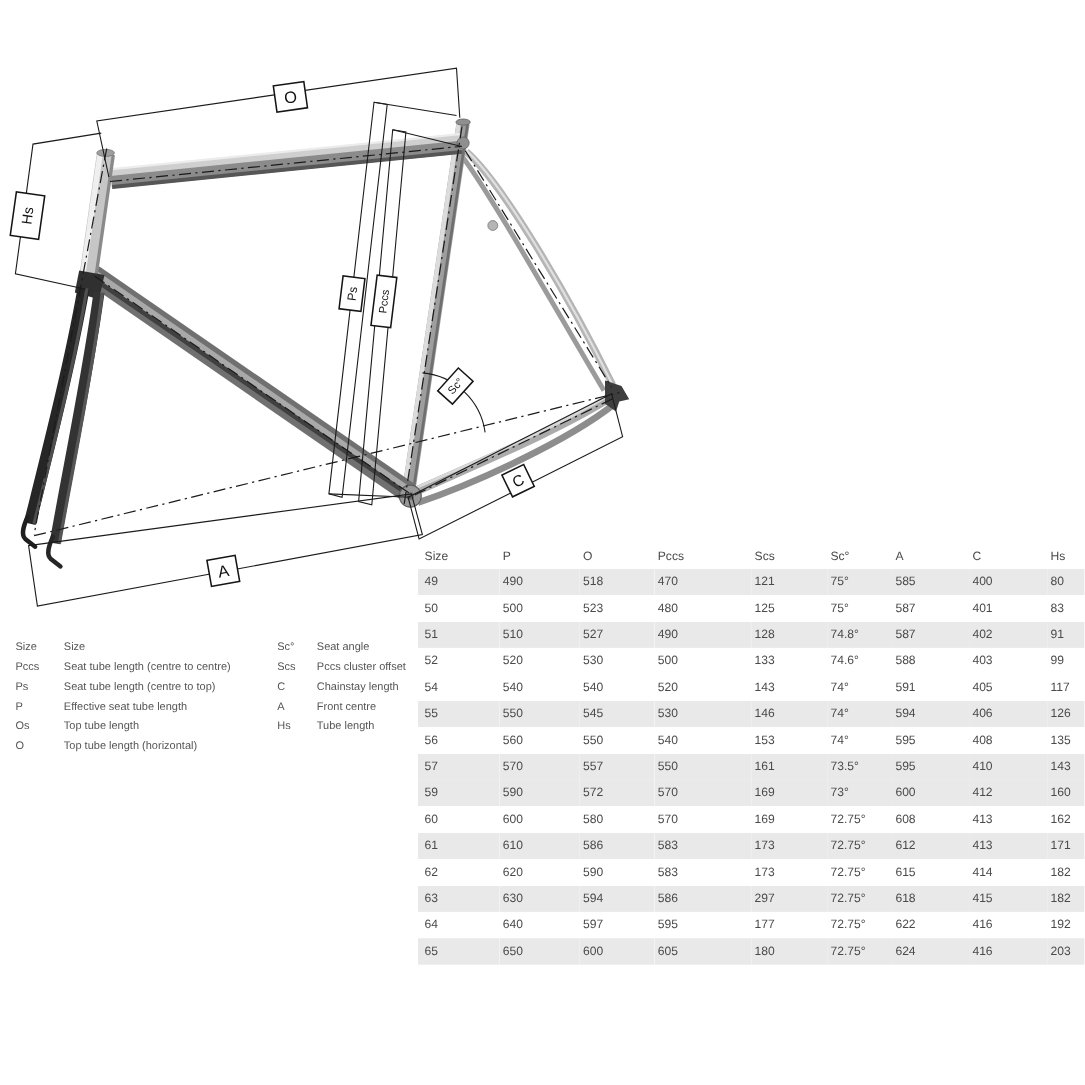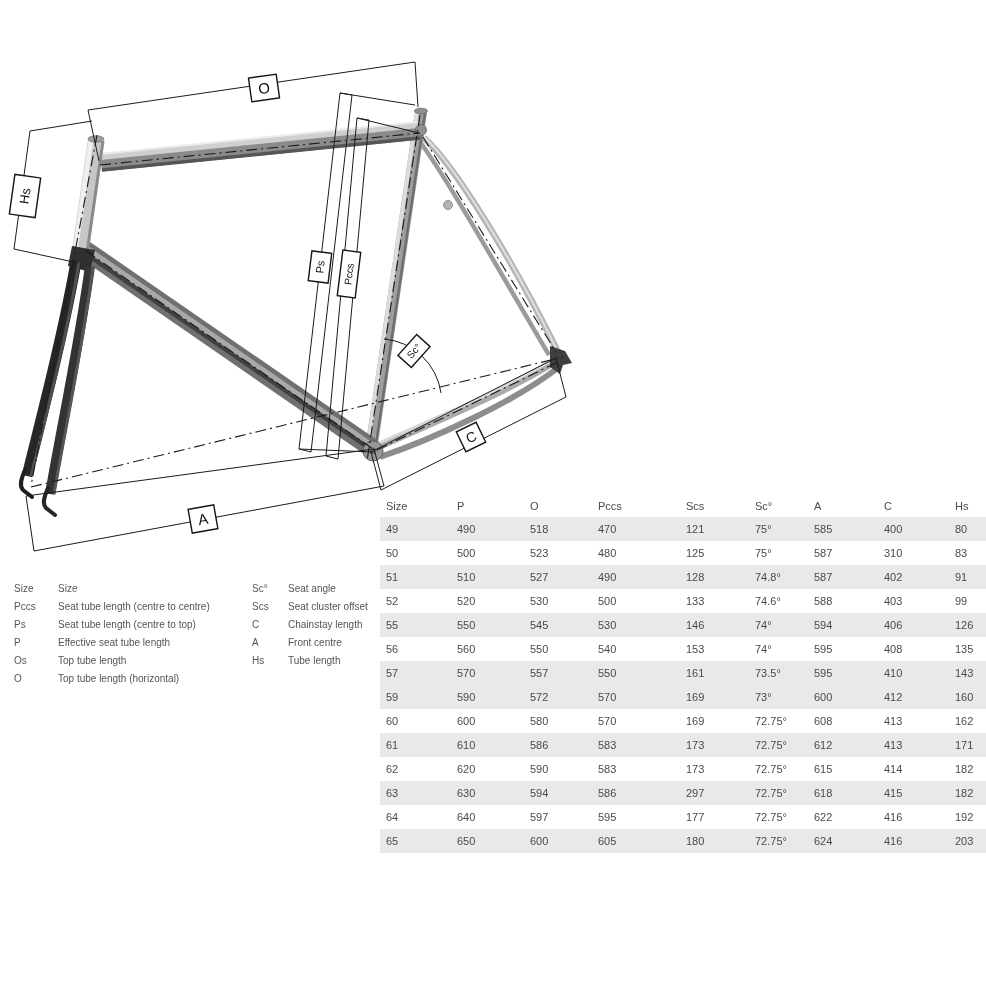--- a/index.html
+++ b/index.html
@@ -140,21 +140,21 @@
   <div id="legend-left" class="legend-col">
       <div class="lrow"><span class="lkey">Size</span><span class="ldesc">Size</span></div>
       <div class="lrow"><span class="lkey">Pccs</span><span class="ldesc">Seat tube length (centre to centre)</span></div>
       <div class="lrow"><span class="lkey">Ps</span><span class="ldesc">Seat tube length (centre to top)</span></div>
       <div class="lrow"><span class="lkey">P</span><span class="ldesc">Effective seat tube length</span></div>
       <div class="lrow"><span class="lkey">Os</span><span class="ldesc">Top tube length</span></div>
       <div class="lrow"><span class="lkey">O</span><span class="ldesc">Top tube length (horizontal)</span></div>
     </div>
   <div id="legend-right" class="legend-col">
       <div class="lrow"><span class="lkey">Sc°</span><span class="ldesc">Seat angle</span></div>
-      <div class="lrow"><span class="lkey">Scs</span><span class="ldesc">Seat cluster offset</span></div>
+      <div class="lrow"><span class="lkey">Scs</span><span class="ldesc">Pccs cluster offset</span></div>
       <div class="lrow"><span class="lkey">C</span><span class="ldesc">Chainstay length</span></div>
       <div class="lrow"><span class="lkey">A</span><span class="ldesc">Front centre</span></div>
       <div class="lrow"><span class="lkey">Hs</span><span class="ldesc">Tube length</span></div>
     </div>
 
   <table id="spec-table">
     <colgroup>
       <col style="width:74px">
         <col style="width:73px">
         <col style="width:68px">
@@ -191,21 +191,21 @@
           <td>80</td>
         </tr>
         <tr>
           <td>50</td>
           <td>500</td>
           <td>523</td>
           <td>480</td>
           <td>125</td>
           <td>75°</td>
           <td>587</td>
-          <td>310</td>
+          <td>401</td>
           <td>83</td>
         </tr>
         <tr class="alt">
           <td>51</td>
           <td>510</td>
           <td>527</td>
           <td>490</td>
           <td>128</td>
           <td>74.8°</td>
           <td>587</td>
@@ -216,20 +216,31 @@
           <td>52</td>
           <td>520</td>
           <td>530</td>
           <td>500</td>
           <td>133</td>
           <td>74.6°</td>
           <td>588</td>
           <td>403</td>
           <td>99</td>
         </tr>
+        <tr>
+          <td>54</td>
+          <td>540</td>
+          <td>540</td>
+          <td>520</td>
+          <td>143</td>
+          <td>74°</td>
+          <td>591</td>
+          <td>405</td>
+          <td>117</td>
+        </tr>
         <tr class="alt">
           <td>55</td>
           <td>550</td>
           <td>545</td>
           <td>530</td>
           <td>146</td>
           <td>74°</td>
           <td>594</td>
           <td>406</td>
           <td>126</td>

